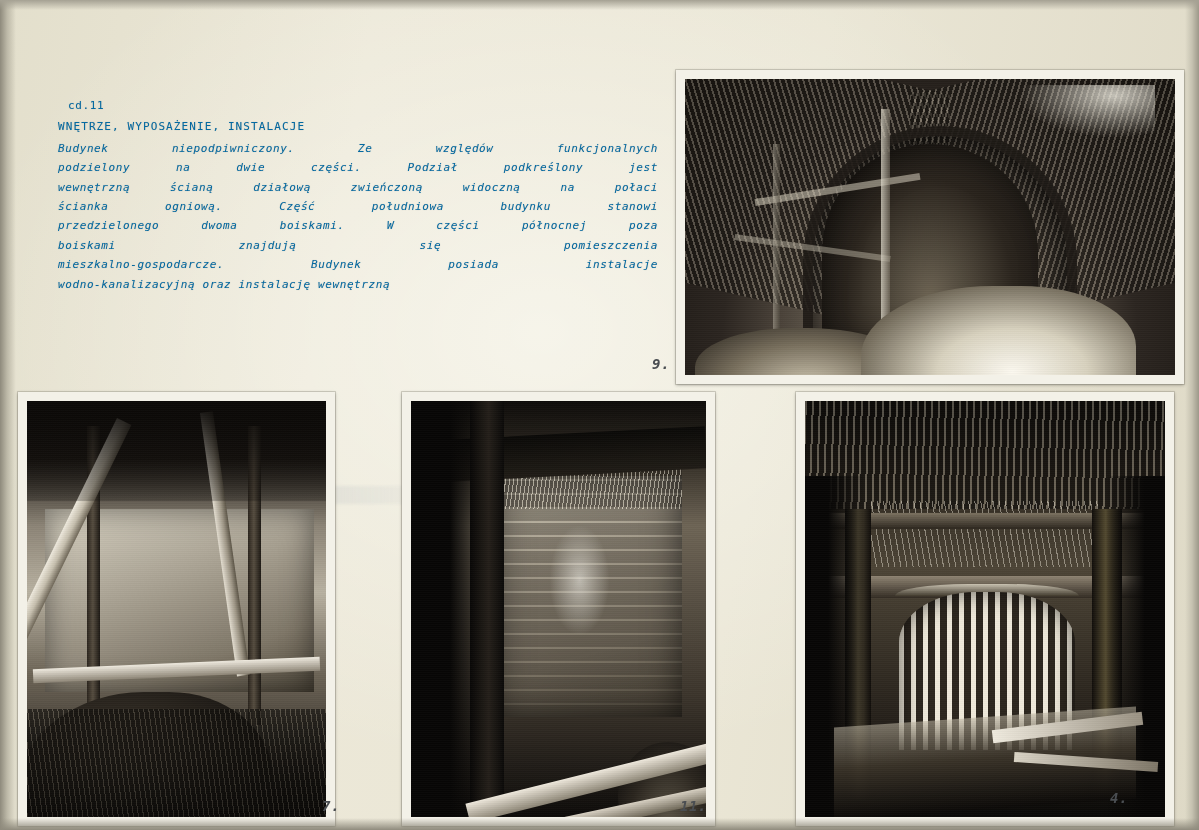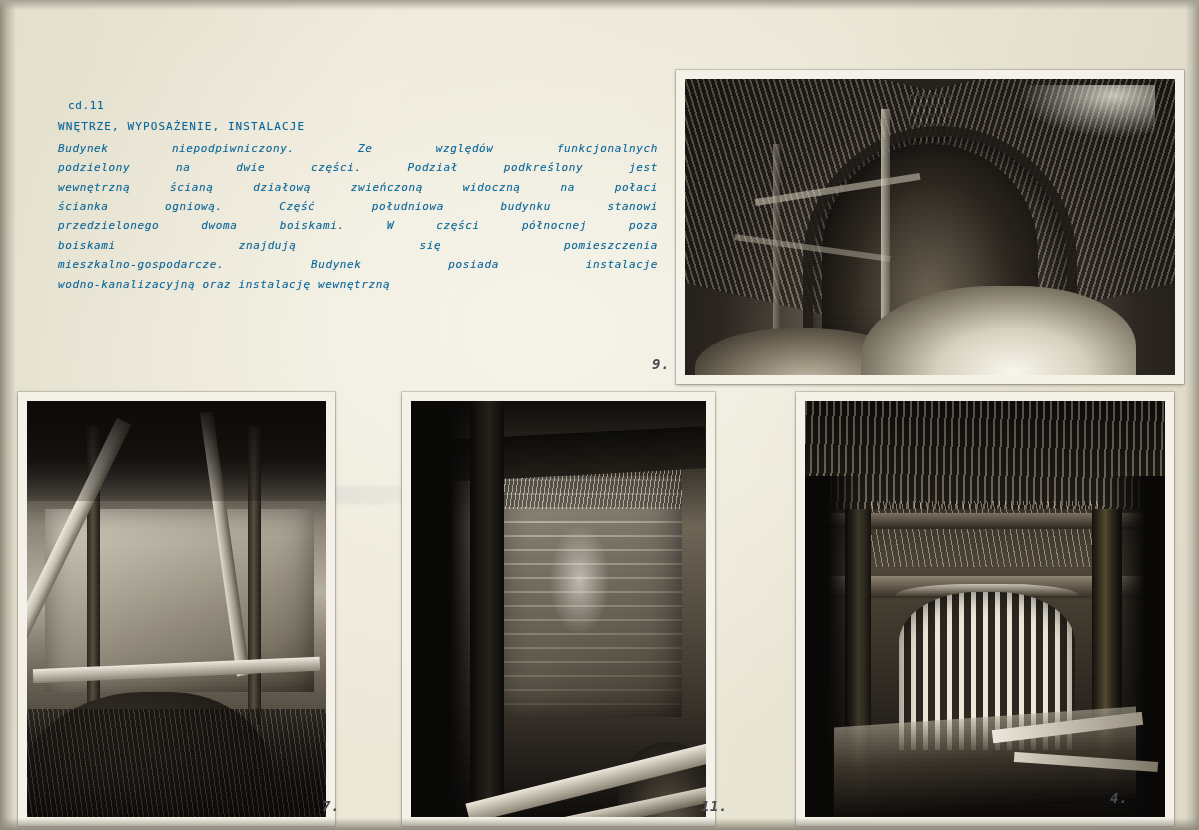--- a/index.html
+++ b/index.html
@@ -108,21 +108,21 @@
   #photo-9 { left: 676px; top: 70px; width: 490px; height: 296px; }
   
   #photo-10 { left: 18px; top: 392px; width: 299px; height: 416px; }
   
   #photo-11 { left: 402px; top: 392px; width: 295px; height: 416px; }
   
   #photo-12 { left: 796px; top: 392px; width: 360px; height: 416px; }
 
   #cap-9  { left: 652px; top: 356px; }
   #cap-10 { left: 322px; top: 798px; }
-  #cap-11 { left: 701px; top: 798px; text-align: right; }
+  #cap-11 { left: 680px; top: 798px; text-align: right; }
   #cap-12 { left: 1110px; top: 790px; }
 
   
   .scene { position:absolute; inset:0; }
 
   
   .p9-base {
     position:absolute; inset:0;
     background:
       radial-gradient(ellipse at 50% 88%, #cfc9bb 0%, #6a6053 26%, #2b2520 60%, #15110d 100%);

